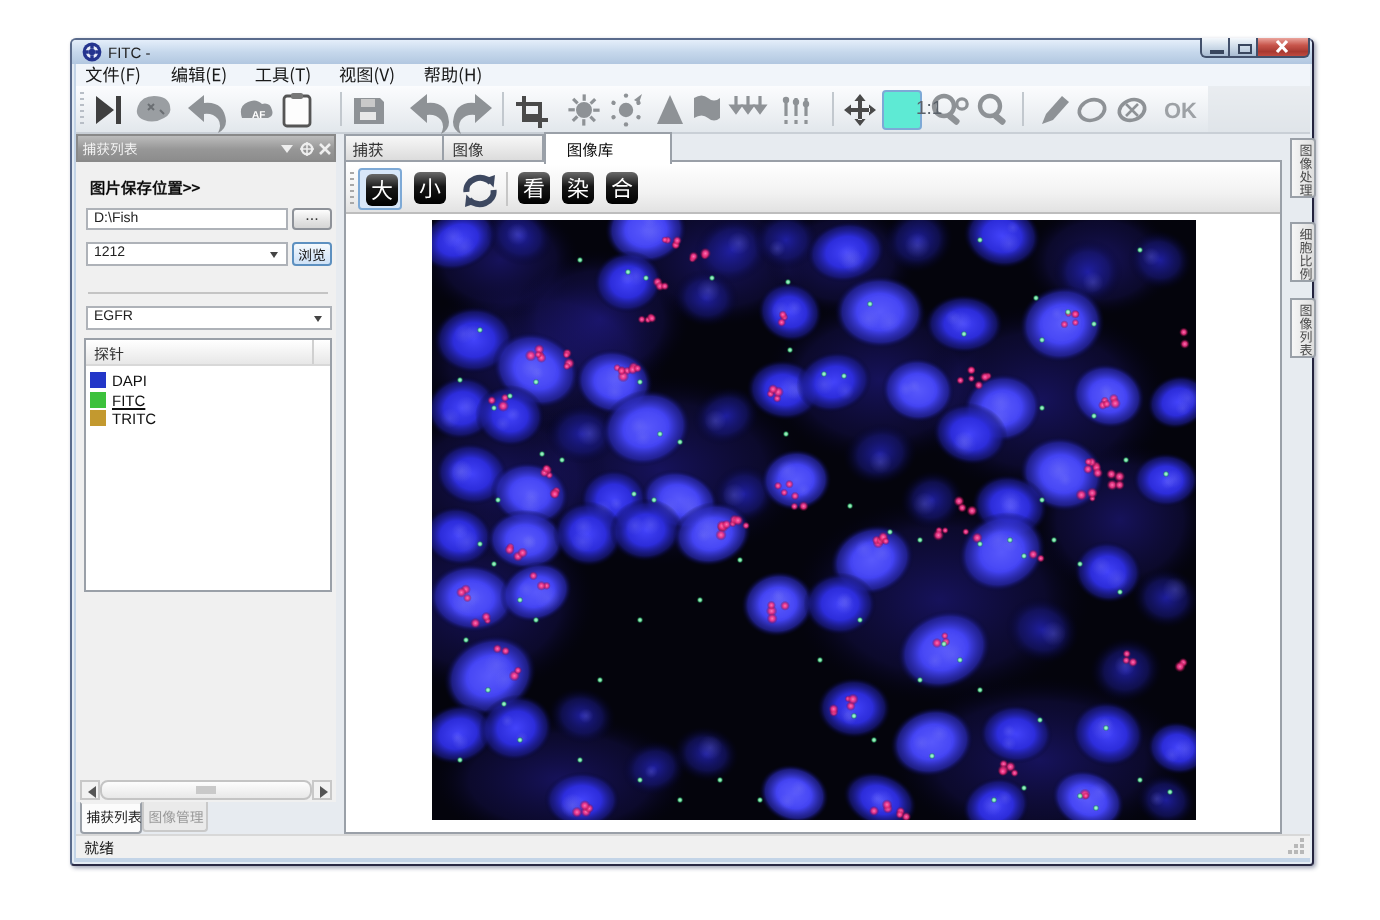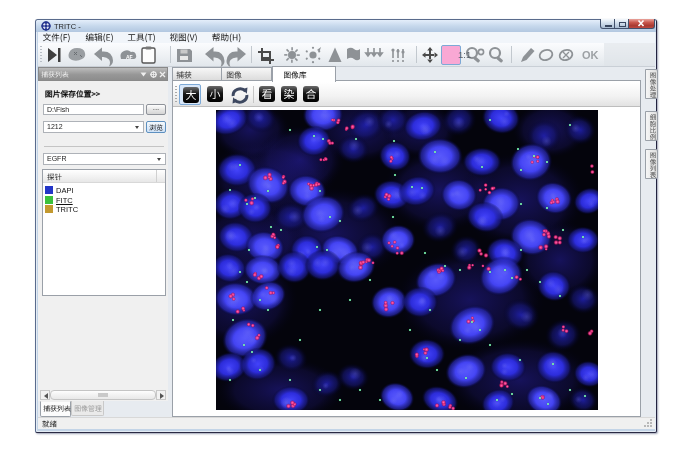--- a/index.html
+++ b/index.html
@@ -33,21 +33,21 @@
   border:1.5px solid #39465e; }
 
 
 #menubar { left:38px; top:32px; width:617px; height:11px; background:#f1f5fa; }
 
 
 #toolbar { left:38px; top:43px; width:617px; height:24px;
   background:linear-gradient(#fbfcfe,#eef1f4 55%,#e2e7ec);
   border-bottom:1px solid #c9cfd6; }
 .sel11 { left:441px; top:45px; width:20px; height:20px;
-  border:1px solid #7da9d6; background:#f9a8d4; border-radius:2px;
+  border:1px solid #7da9d6; background:#5eead4; border-radius:2px;
   font-size:9.5px; color:#596069; text-align:center; line-height:18px; font-weight:normal;padding-left:16px; }
 
 
 #content { left:38px; top:67px; width:617px; height:350px; background:#e7ebf0; }
 
 
 #lphead { left:38px; top:67px; width:130px; height:14px;
   background:linear-gradient(#bcbcbc,#979797 55%,#8d8d8d);
   border:1px solid #898989; color:#f5f5f5; font-size:7px; line-height:12px;
   padding-left:3px; }
@@ -123,21 +123,21 @@
 <body>
 <div id="root">
   <div id="win" class="abs"></div>
   <div id="titlebar" class="abs"></div>
   <svg id="appicon" class="abs" width="10" height="10" viewBox="0 0 10 10">
     <circle cx="5" cy="5" r="4.7" fill="#24348f"></circle>
     <circle cx="5" cy="5" r="3.1" fill="#e8ecf8"></circle>
     <circle cx="5" cy="5" r="1.6" fill="#24348f"></circle>
     <path d="M5 0.5 V3.4 M5 6.6 V9.5 M0.5 5 H3.4 M6.6 5 H9.5" stroke="#24348f" stroke-width="1.7"></path>
   </svg>
-  <div id="apptitle" class="abs">TRITC -</div>
+  <div id="apptitle" class="abs">FITC -</div>
   <div id="btnmin" class="abs capbtn">
       <div class="glyph-min"></div>
     </div>
   <div id="btnmax" class="abs capbtn">
       <div class="glyph-max"></div>
     </div>
   <div id="btncls" class="abs capbtn">
       <svg width="24" height="9" viewBox="0 0 24 9" style="position:absolute;left:0;top:0;">
         <path d="M9.5 1.5 L14.5 7 M14.5 1.5 L9.5 7" stroke="#fff" stroke-width="1.6"></path>
       </svg>

